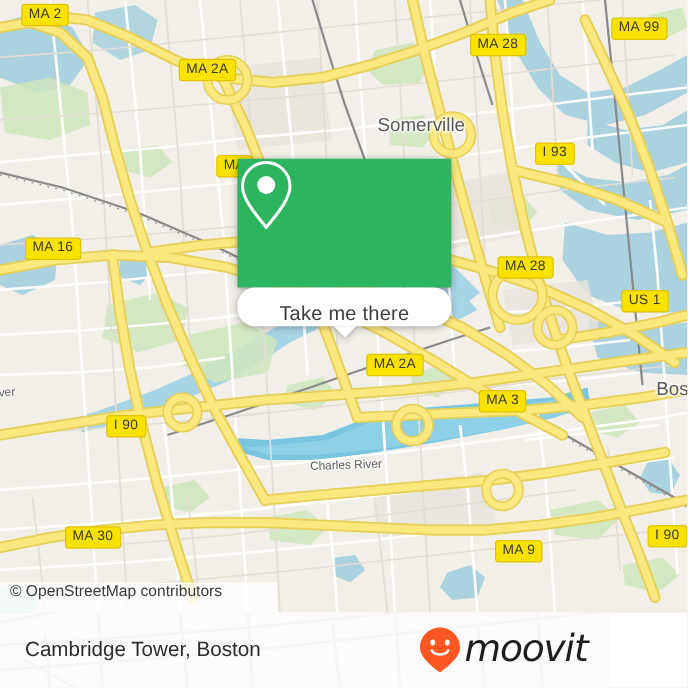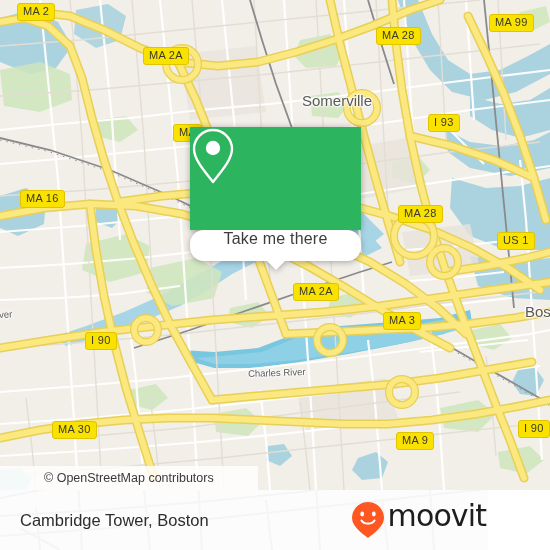--- a/index.html
+++ b/index.html
@@ -49,62 +49,62 @@
   #callout{
     position:absolute;left:190px;top:127px;width:171px;
     filter:drop-shadow(0 1px 3px rgba(0,0,0,0.33));
   }
   #callout-head{
     height:103px;background:#2cb45f;
     display:flex;align-items:center;justify-content:center;
   }
   #callout-foot{
     height:31px;background:#fff;
-    display:flex;align-items:flex-start;justify-content:center;
+    display:flex;align-items:flex-end;justify-content:center;
     position:relative;
     border-radius:14px;
   }
   #callout-label{
     color:#3c3c3c;font-size:16px;letter-spacing:0.2px;
     font-family:"Liberation Sans","DejaVu Sans",sans-serif;
   }
   #callout-tail{
     position:absolute;left:50%;bottom:-9px;margin-left:-9px;
     width:0;height:0;
     border-left:9px solid transparent;
     border-right:9px solid transparent;
     border-top:9px solid #fff;
   }
 
   
   #attrib{
     position:absolute;left:0;top:466px;
     height:24px;width:222px;
     background:rgba(255,255,255,0.82);
-    display:flex;align-items:center;padding-left:36px;
+    display:flex;
   }
   #attrib span{
     font-size:12.5px;color:#3a3a3a;padding-left:8px;
     font-family:"Liberation Sans","DejaVu Sans",sans-serif;
   }
 
   
   #footer{
     position:absolute;left:0;top:490px;width:488px;height:60px;
     background:#fcfcfc;overflow:hidden;
   }
   #footer-bg{position:absolute;left:0;top:-430px;opacity:0.055;}
   #footer-title{
     position:absolute;left:20px;top:50%;transform:translateY(-50%);
     font-size:16.5px;color:#2d2d2d;white-space:nowrap;
     font-family:"Liberation Sans","DejaVu Sans",sans-serif;
   }
   #brand{
-    position:absolute;right:2px;top:50%;transform:translateY(-50%);
-    display:flex;
+    position:absolute;right:18px;top:50%;transform:translateY(-50%);
+    display:flex;align-items:center;font-style:italic;
   }
   #brand-word{
     font-size:30px;color:#1d1d1d;letter-spacing:-0.9px;
     font-family:"DejaVu Sans","Liberation Sans",sans-serif;
     line-height:30px;
   }
 </style>
 </head>
 <body>
 

